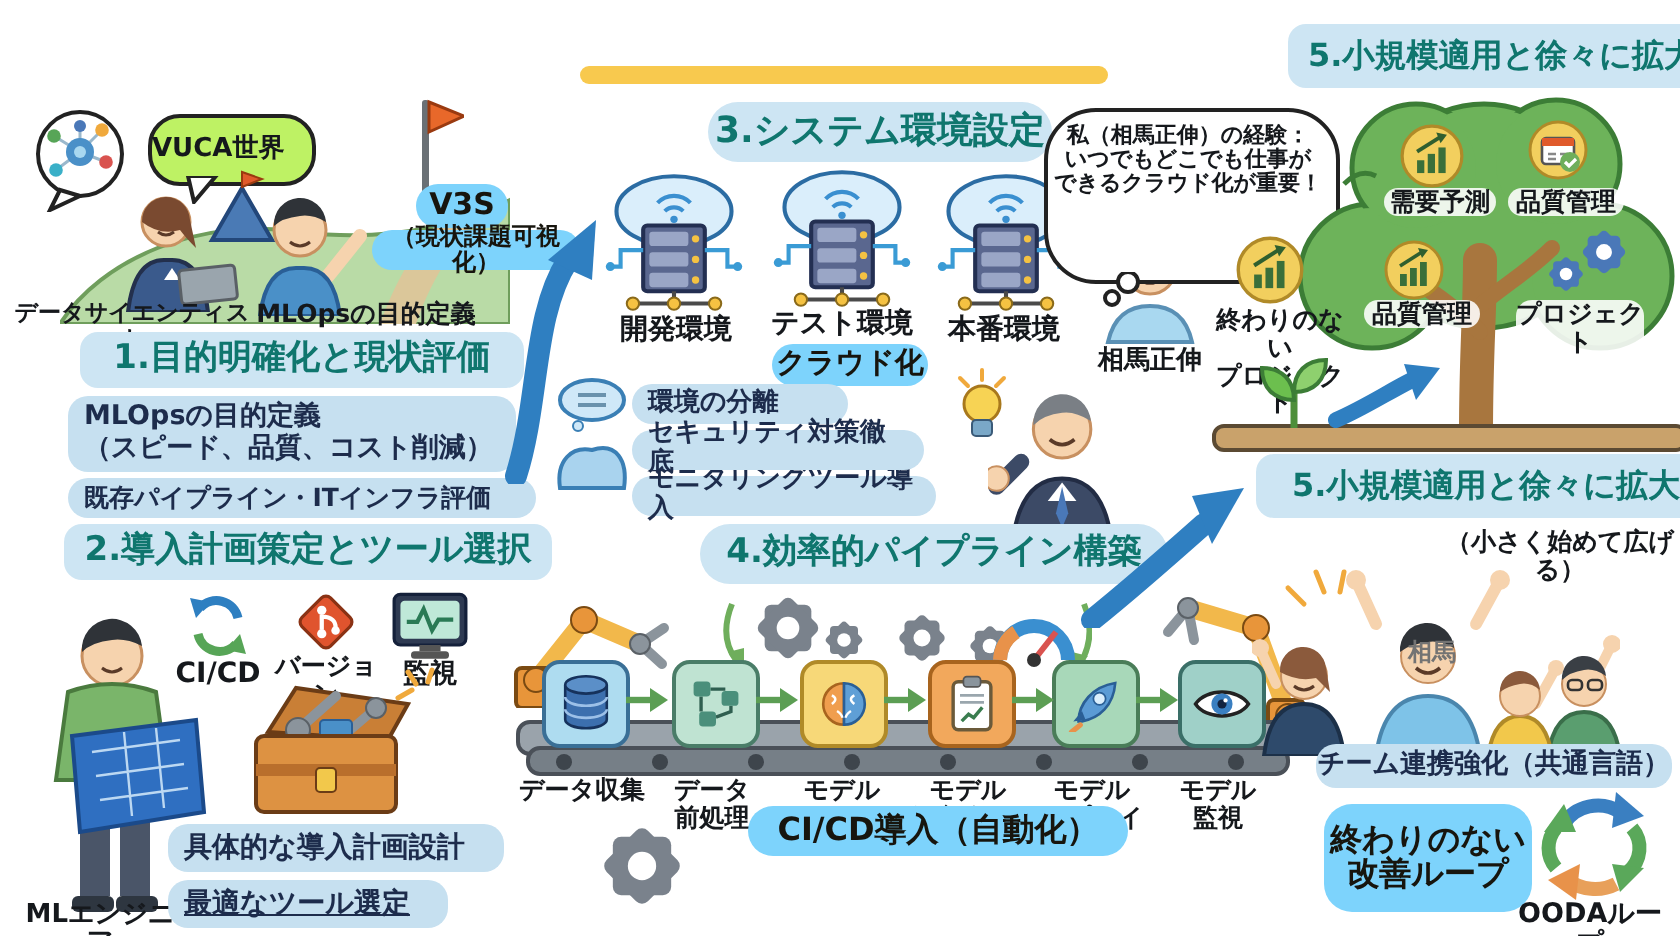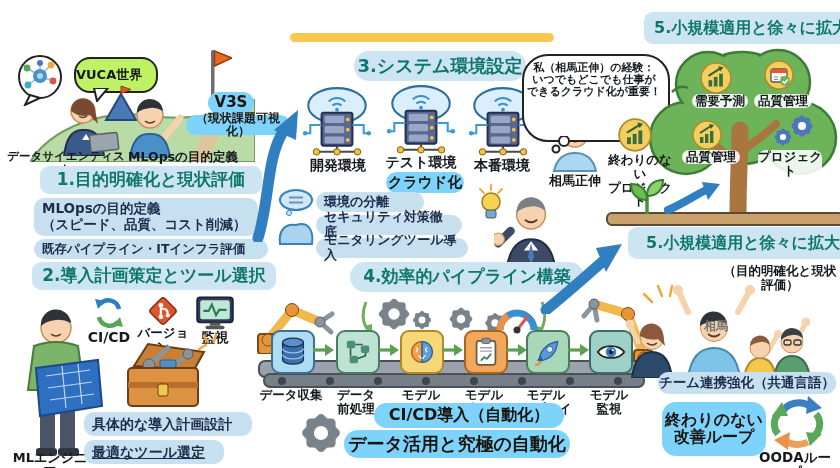--- a/index.html
+++ b/index.html
@@ -411,21 +411,20 @@
   </div>
   <div class="c lbl two" style="left:575px;top:388px;width:68px;font-size:12.5px;display:flex;">
     <span>モデル</span>
       <span>監視</span>
   </div>
 
   <svg class="c" style="left:296px;top:408px;" width="50" height="50" viewBox="0 0 50 50">
     <use href="#gear" x="0" y="0" width="50" height="50" fill="#7a828c"></use>
   </svg>
   <div class="c ytag" style="left:374px;top:403px;width:190px;height:25px;font-size:16px;border-radius:13px;">CI/CD導入（自動化）</div>
-  <div class="c ytag" style="left:344px;top:430px;width:226px;height:28px;font-size:18px;border-radius:14px;">データ活用と究極の自動化</div>
 
   <div class="c hdr" style="left:624px;top:12px;width:214px;height:32px;font-size:16px;">5.小規模適用と徐々に拡大</div>
   <svg class="c" style="left:642px;top:46px;" width="198" height="172" viewBox="0 0 198 172">
     <g fill="#6db35a" stroke="#3c7d36" stroke-width="2.5">
       <circle cx="100" cy="62" r="56"></circle>
         <circle cx="44" cy="92" r="36"></circle>
         <circle cx="158" cy="92" r="36"></circle>
         <circle cx="66" cy="38" r="32"></circle>
         <circle cx="136" cy="36" r="32"></circle>
     </g>
@@ -500,21 +499,21 @@
     <path d="M4 30 C18 24 30 16 42 10" fill="none" stroke="#2f7fc1" stroke-width="8" stroke-linecap="round"></path>
     <polygon points="38,2 56,4 44,20" fill="#2f7fc1"></polygon>
   </svg>
 
   <svg class="c" style="left:540px;top:236px;" width="86" height="78" viewBox="0 0 86 78">
     <path d="M6 74 C26 58 44 42 62 26" fill="none" stroke="#2f7fc1" stroke-width="11" stroke-linecap="round"></path>
     <polygon points="56,12 82,8 66,36" fill="#2f7fc1"></polygon>
   </svg>
 
   <div class="c hdr" style="left:608px;top:227px;width:230px;height:32px;font-size:16px;">5.小規模適用と徐々に拡大</div>
-  <div class="c lbl" style="left:720px;top:264px;width:120px;font-size:12.5px;">（目的明確化と現状評価）</div>
+  <div class="c lbl" style="left:720px;top:264px;width:120px;font-size:12.5px;">（小さく始めて広げる）</div>
 
   <svg class="c" style="left:626px;top:282px;" width="184" height="96" viewBox="0 0 184 96">
     <g stroke="#f0a93c" stroke-width="2.5" stroke-linecap="round">
         <path d="M18 12 L26 20"></path>
         <path d="M32 4 L36 14"></path>
         <path d="M46 4 L44 14"></path>
       </g>
     <path d="M62 30 L52 8" stroke="#f6d3ae" stroke-width="6" stroke-linecap="round"></path>
       <circle cx="52" cy="8" r="5" fill="#f6d3ae"></circle>
     <path d="M112 30 L124 8" stroke="#f6d3ae" stroke-width="6" stroke-linecap="round"></path>

